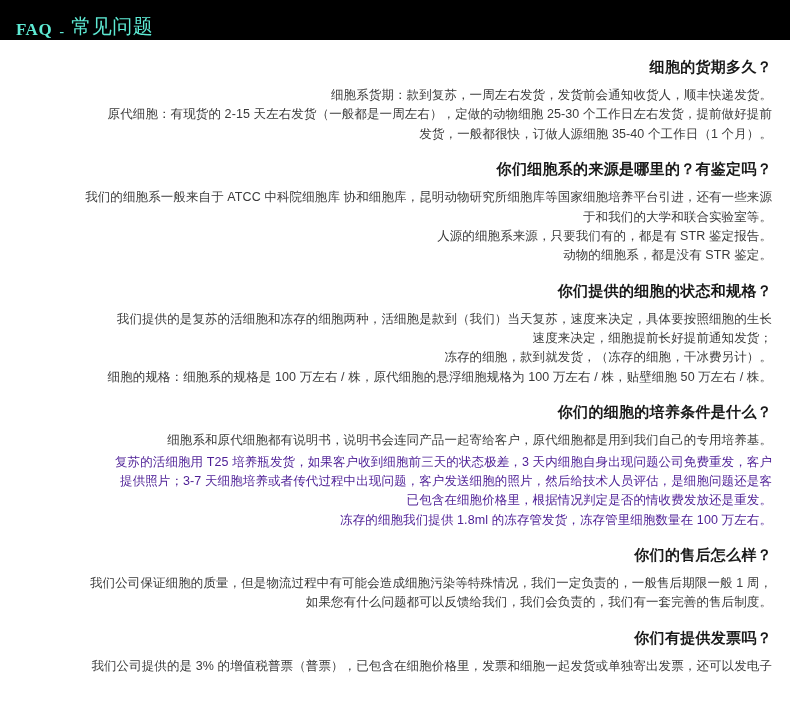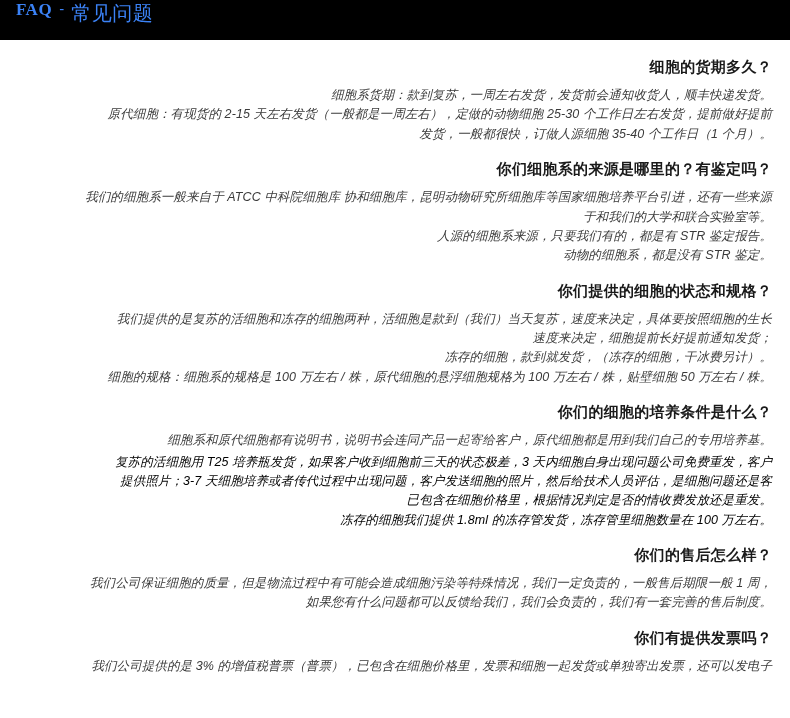--- a/index.html
+++ b/index.html
@@ -15,24 +15,24 @@
     overflow: hidden;
   }
   .page {
     width: 790px;
     height: 718px;
     position: relative;
     background: #ffffff;
   }
   .faq-header {
     background: #000000;
-    color: #3b82f6;
+    color: #5eead4;
     height: 40px;
     display: flex;
-    align-items: flex-start;
+    align-items: flex-end;
     padding-left: 16px;
     box-sizing: border-box;
   }
   .faq-header .faq-label {
     font-family: "Liberation Serif", serif;
     font-weight: bold;
     font-size: 17px;
     letter-spacing: 0.5px;
   }
   .faq-header .faq-dash {
@@ -65,28 +65,27 @@
     margin-top: 18px;
   }
   .answer {
     font-size: 12.5px;
     line-height: 1.55;
     color: #3a3a3a;
     margin: 0 0 2px 0;
     letter-spacing: 0.1px;
   }
   .answer.dark {
-    color: #000000;
+    color: #4c1d95;
   }
   .answer.indent {
     margin-left: 7px;
   }
   .answer p {
     margin: 0;
-    font-style: italic;
   }
 </style>
 </head>
 <body>
 
 <div class="page">
 
   <div class="faq-header">
     <span class="faq-label">FAQ</span>
     <span class="faq-dash">-</span>

